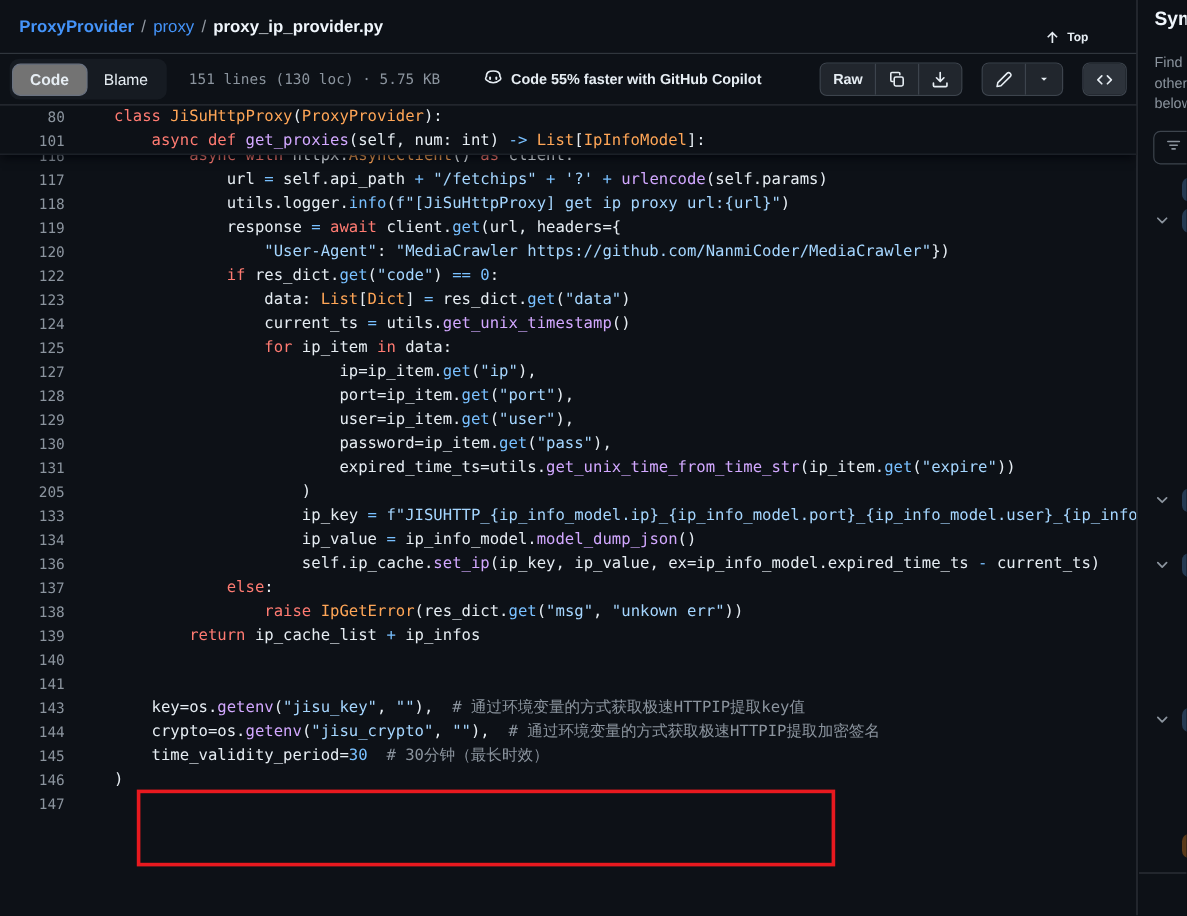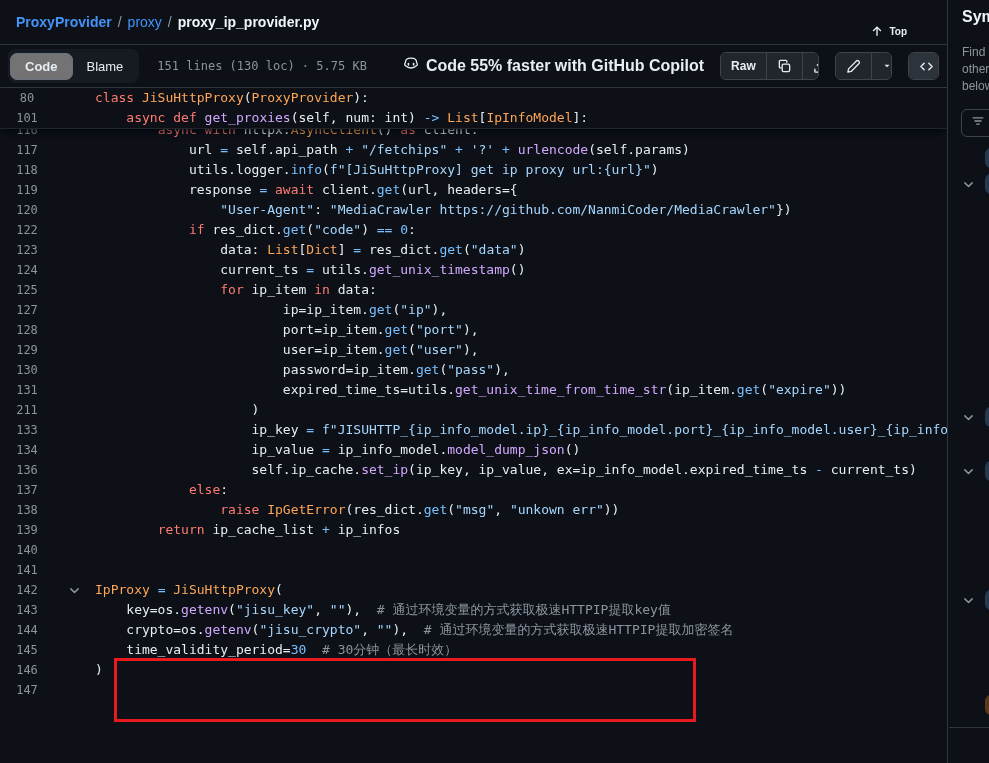--- a/index.html
+++ b/index.html
@@ -23,38 +23,38 @@
     font-size:10px; font-weight:600; color:#e6edf3; cursor:pointer; }
   .top-link svg { display:block; }
 
   
   .file-header { height:44px; border-top:1px solid #30363d; border-bottom:1px solid #30363d;
     display:flex; align-items:center; padding:0 8px; gap:8px; }
   .seg { display:flex; align-items:center; background:#161b22; border-radius:8px; padding:2px; height:34px; }
   .seg .tab { font-size:13px; padding:5px 14px; border-radius:7px; color:#e6edf3; cursor:pointer; }
   .seg .tab.sel { background:#737373; border:1px solid #6a7280; font-weight:700; }
   .stats { font-family:"DejaVu Sans Mono", monospace; font-size:12px; color:#8b949e; margin-left:10px; white-space:nowrap; }
-  .copilot { display:flex; align-items:center; gap:7px; margin-left:28px; font-size:16px; font-weight:600; color:#e6edf3; white-space:nowrap; }
+  .copilot { display:flex; align-items:center; gap:7px; margin-left:28px; font-size:12px; font-weight:600; color:#e6edf3; white-space:nowrap; }
   .spacer { flex:1; }
   .btn-group { display:flex; align-items:stretch; height:28px; border:1px solid #3d444d; border-radius:6px; overflow:hidden; background:#21262d; }
   .btn-group + .btn-group { margin-left:8px; }
   .gbtn { display:flex; align-items:center; justify-content:center; padding:0 10px; font-size:12px; font-weight:600;
     color:#e6edf3; cursor:pointer; background:#21262d; }
   .gbtn + .gbtn { border-left:1px solid #3d444d; }
   .gbtn.lit { background:#2d333b; }
   .gbtn svg { display:block; }
 
   
   .code-viewport { position:relative; height:675px; overflow:hidden;
     font-family:"DejaVu Sans Mono", monospace; font-size:13px; }
   .code-lines { position:absolute; left:0; top:32px; width:100%; }
   .sticky-ctx { position:absolute; left:0; top:0; width:100%; background:#0d1117; z-index:3;
     box-shadow:0 5px 7px -2px rgba(1,4,9,0.75); border-bottom:1px solid #21262d; }
   .crow { display:flex; height:20px; line-height:20px; white-space:pre; overflow:hidden; position:relative; }
-  .ln { flex:none; width:62px; text-align:center; padding-right:8px; color:#8b949e; font-size:12px; cursor:pointer; }
+  .ln { flex:none; width:62px; text-align:right; padding-right:8px; color:#8b949e; font-size:12px; cursor:pointer; }
   .gchev { position:absolute; left:68px; top:3px; width:14px; height:14px; color:#8b949e; cursor:pointer; }
   .ctext { flex:1; padding-left:33px; overflow:hidden; cursor:text; }
   .tk-kw { color:#ff7b72; }
   .tk-fn { color:#d2a8ff; }
   .tk-cls { color:#ffa657; }
   .tk-str { color:#a5d6ff; }
   .tk-bi { color:#79c0ff; }
   .tk-op { color:#79c0ff; }
   .tk-num { color:#79c0ff; }
   .tk-pl { color:#e6edf3; }
@@ -173,32 +173,29 @@
         <div class="crow"><span class="ln">120</span><span class="ctext">                <span class="tk-str">"User-Agent"</span><span class="tk-pl">: </span><span class="tk-str">"MediaCrawler https://github.com/NanmiCoder/MediaCrawler"</span><span class="tk-pl">})</span></span></div>
         <div class="crow"><span class="ln">122</span><span class="ctext">            <span class="tk-kw">if</span><span class="tk-pl"> res_dict.</span><span class="tk-bi">get</span><span class="tk-pl">(</span><span class="tk-str">"code"</span><span class="tk-pl">) </span><span class="tk-op">==</span><span class="tk-pl"> </span><span class="tk-num">0</span><span class="tk-pl">:</span></span></div>
         <div class="crow"><span class="ln">123</span><span class="ctext">                <span class="tk-pl">data: </span><span class="tk-cls">List</span><span class="tk-pl">[</span><span class="tk-cls">Dict</span><span class="tk-pl">] </span><span class="tk-op">=</span><span class="tk-pl"> res_dict.</span><span class="tk-bi">get</span><span class="tk-pl">(</span><span class="tk-str">"data"</span><span class="tk-pl">)</span></span></div>
         <div class="crow"><span class="ln">124</span><span class="ctext">                <span class="tk-pl">current_ts </span><span class="tk-op">=</span><span class="tk-pl"> utils.</span><span class="tk-fn">get_unix_timestamp</span><span class="tk-pl">()</span></span></div>
         <div class="crow"><span class="ln">125</span><span class="ctext">                <span class="tk-kw">for</span><span class="tk-pl"> ip_item </span><span class="tk-kw">in</span><span class="tk-pl"> data:</span></span></div>
         <div class="crow"><span class="ln">127</span><span class="ctext">                        <span class="tk-pl">ip=ip_item.</span><span class="tk-bi">get</span><span class="tk-pl">(</span><span class="tk-str">"ip"</span><span class="tk-pl">),</span></span></div>
         <div class="crow"><span class="ln">128</span><span class="ctext">                        <span class="tk-pl">port=ip_item.</span><span class="tk-bi">get</span><span class="tk-pl">(</span><span class="tk-str">"port"</span><span class="tk-pl">),</span></span></div>
         <div class="crow"><span class="ln">129</span><span class="ctext">                        <span class="tk-pl">user=ip_item.</span><span class="tk-bi">get</span><span class="tk-pl">(</span><span class="tk-str">"user"</span><span class="tk-pl">),</span></span></div>
         <div class="crow"><span class="ln">130</span><span class="ctext">                        <span class="tk-pl">password=ip_item.</span><span class="tk-bi">get</span><span class="tk-pl">(</span><span class="tk-str">"pass"</span><span class="tk-pl">),</span></span></div>
         <div class="crow"><span class="ln">131</span><span class="ctext">                        <span class="tk-pl">expired_time_ts=utils.</span><span class="tk-fn">get_unix_time_from_time_str</span><span class="tk-pl">(ip_item.</span><span class="tk-bi">get</span><span class="tk-pl">(</span><span class="tk-str">"expire"</span><span class="tk-pl">))</span></span></div>
-        <div class="crow"><span class="ln">211</span><span class="ctext">                    <span class="tk-pl">)</span></span></div>
+        <div class="crow"><span class="ln">205</span><span class="ctext">                    <span class="tk-pl">)</span></span></div>
         <div class="crow"><span class="ln">133</span><span class="ctext">                    <span class="tk-pl">ip_key </span><span class="tk-op">=</span><span class="tk-pl"> </span><span class="tk-str">f"JISUHTTP_{ip_info_model.ip}_{ip_info_model.port}_{ip_info_model.user}_{ip_info_model.password}"</span></span></div>
         <div class="crow"><span class="ln">134</span><span class="ctext">                    <span class="tk-pl">ip_value </span><span class="tk-op">=</span><span class="tk-pl"> ip_info_model.</span><span class="tk-fn">model_dump_json</span><span class="tk-pl">()</span></span></div>
         <div class="crow"><span class="ln">136</span><span class="ctext">                    <span class="tk-pl">self.ip_cache.</span><span class="tk-fn">set_ip</span><span class="tk-pl">(ip_key, ip_value, ex=ip_info_model.expired_time_ts </span><span class="tk-op">-</span><span class="tk-pl"> current_ts)</span></span></div>
         <div class="crow"><span class="ln">137</span><span class="ctext">            <span class="tk-kw">else</span><span class="tk-pl">:</span></span></div>
         <div class="crow"><span class="ln">138</span><span class="ctext">                <span class="tk-kw">raise</span><span class="tk-pl"> </span><span class="tk-cls">IpGetError</span><span class="tk-pl">(res_dict.</span><span class="tk-bi">get</span><span class="tk-pl">(</span><span class="tk-str">"msg"</span><span class="tk-pl">, </span><span class="tk-str">"unkown err"</span><span class="tk-pl">))</span></span></div>
         <div class="crow"><span class="ln">139</span><span class="ctext">        <span class="tk-kw">return</span><span class="tk-pl"> ip_cache_list </span><span class="tk-op">+</span><span class="tk-pl"> ip_infos</span></span></div>
         <div class="crow"><span class="ln">140</span><span class="ctext"></span></div>
         <div class="crow"><span class="ln">141</span><span class="ctext"></span></div>
-        <div class="crow"><span class="ln">142</span><span class="gchev"><svg width="13" height="13" viewBox="0 0 16 16" fill="none" stroke="currentColor" stroke-width="1.8" stroke-linecap="round" stroke-linejoin="round">
-              <path d="M3.5 6l4.5 4.5L12.5 6"></path>
-            </svg></span><span class="ctext"><span class="tk-cls">IpProxy</span><span class="tk-pl"> </span><span class="tk-op">=</span><span class="tk-pl"> </span><span class="tk-cls">JiSuHttpProxy</span><span class="tk-pl">(</span></span></div>
         <div class="crow"><span class="ln">143</span><span class="ctext">    <span class="tk-pl">key=os.</span><span class="tk-fn">getenv</span><span class="tk-pl">(</span><span class="tk-str">"jisu_key"</span><span class="tk-pl">, </span><span class="tk-str">""</span><span class="tk-pl">),  </span><span class="tk-cm"># 通过环境变量的方式获取极速HTTPIP提取key值</span></span></div>
         <div class="crow"><span class="ln">144</span><span class="ctext">    <span class="tk-pl">crypto=os.</span><span class="tk-fn">getenv</span><span class="tk-pl">(</span><span class="tk-str">"jisu_crypto"</span><span class="tk-pl">, </span><span class="tk-str">""</span><span class="tk-pl">),  </span><span class="tk-cm"># 通过环境变量的方式获取极速HTTPIP提取加密签名</span></span></div>
         <div class="crow"><span class="ln">145</span><span class="ctext">    <span class="tk-pl">time_validity_period=</span><span class="tk-num">30</span><span class="tk-pl">  </span><span class="tk-cm"># 30分钟（最长时效）</span></span></div>
         <div class="crow"><span class="ln">146</span><span class="ctext"><span class="tk-pl">)</span></span></div>
         <div class="crow"><span class="ln">147</span><span class="ctext"></span></div>
       </div>
     <div class="sticky-ctx">
         <div class="crow"><span class="ln">80</span><span class="ctext"><span class="tk-kw">class</span><span class="tk-pl"> </span><span class="tk-cls">JiSuHttpProxy</span><span class="tk-pl">(</span><span class="tk-cls">ProxyProvider</span><span class="tk-pl">):</span></span></div>
         <div class="crow"><span class="ln">101</span><span class="ctext">    <span class="tk-kw">async</span><span class="tk-pl"> </span><span class="tk-kw">def</span><span class="tk-pl"> </span><span class="tk-fn">get_proxies</span><span class="tk-pl">(self, num: int) </span><span class="tk-op">-&gt;</span><span class="tk-pl"> </span><span class="tk-cls">List</span><span class="tk-pl">[</span><span class="tk-cls">IpInfoModel</span><span class="tk-pl">]:</span></span></div>
       </div>

